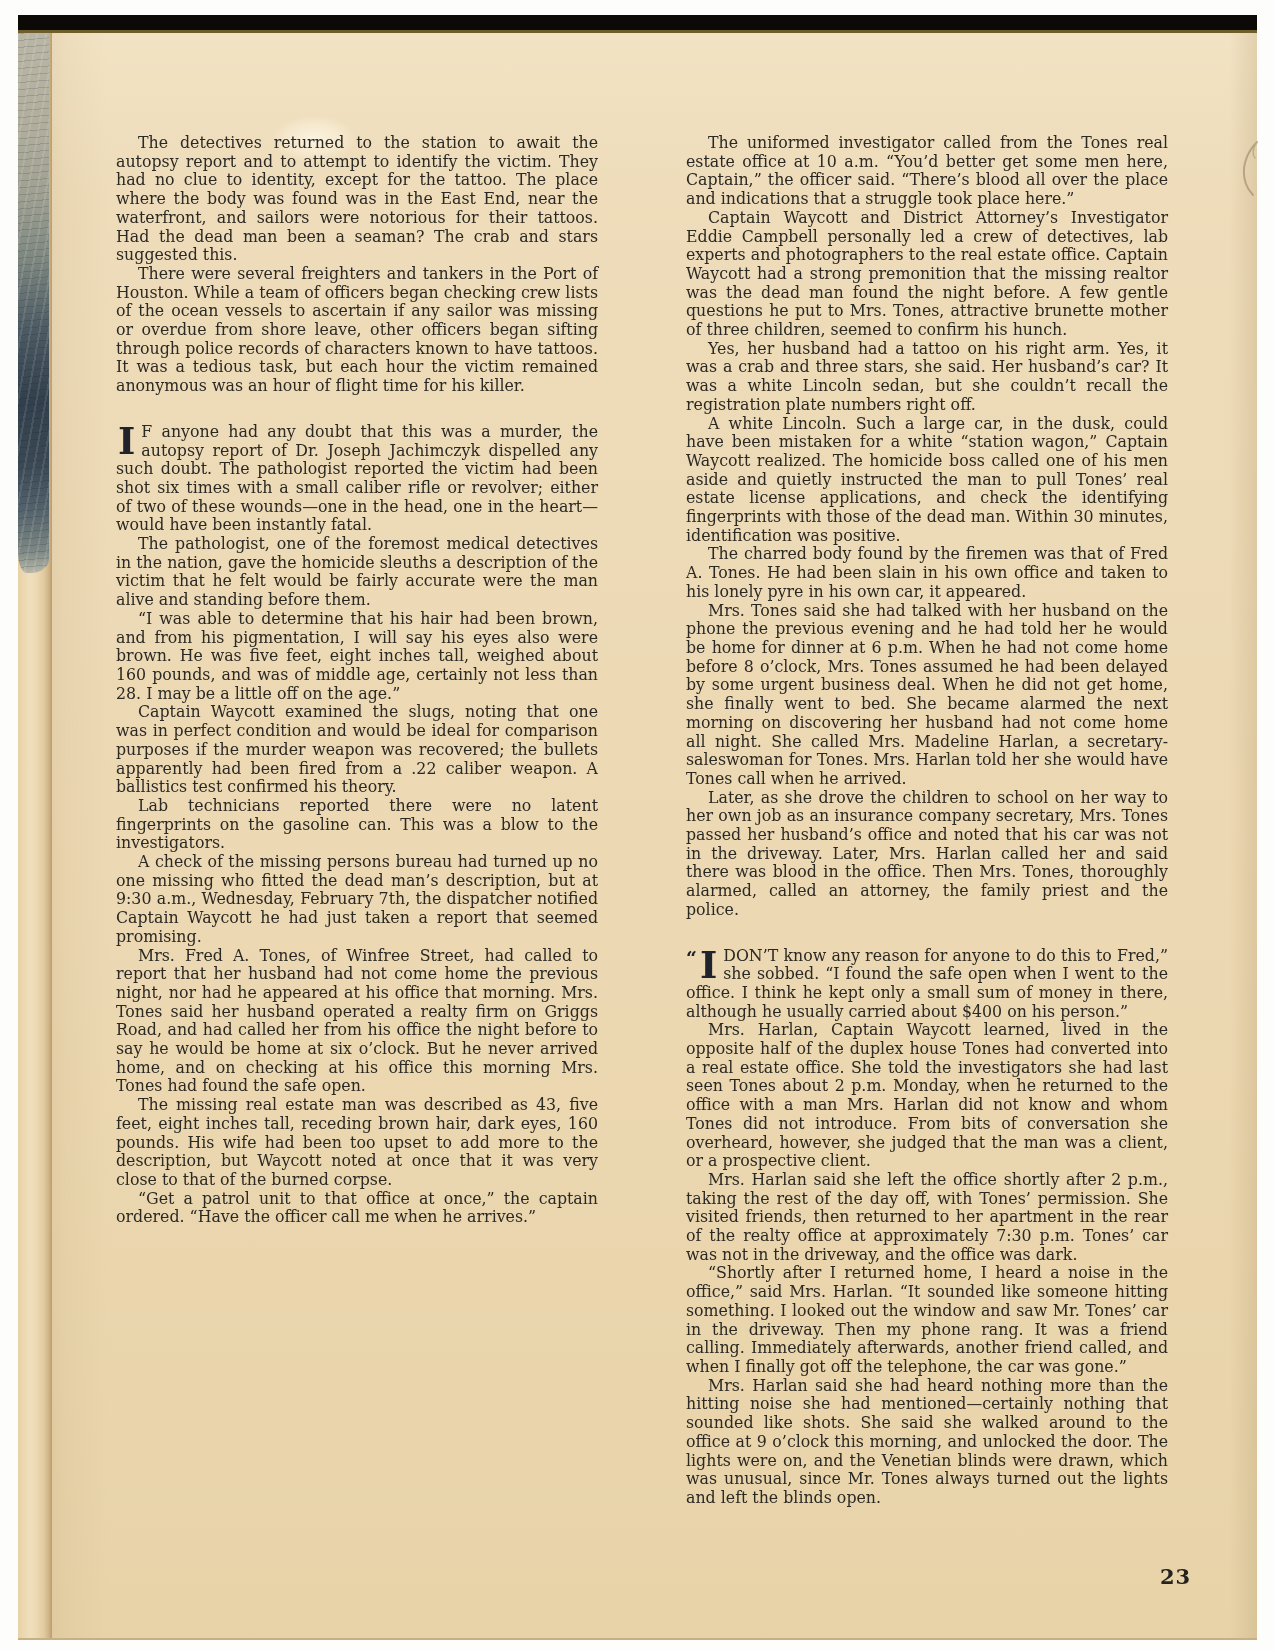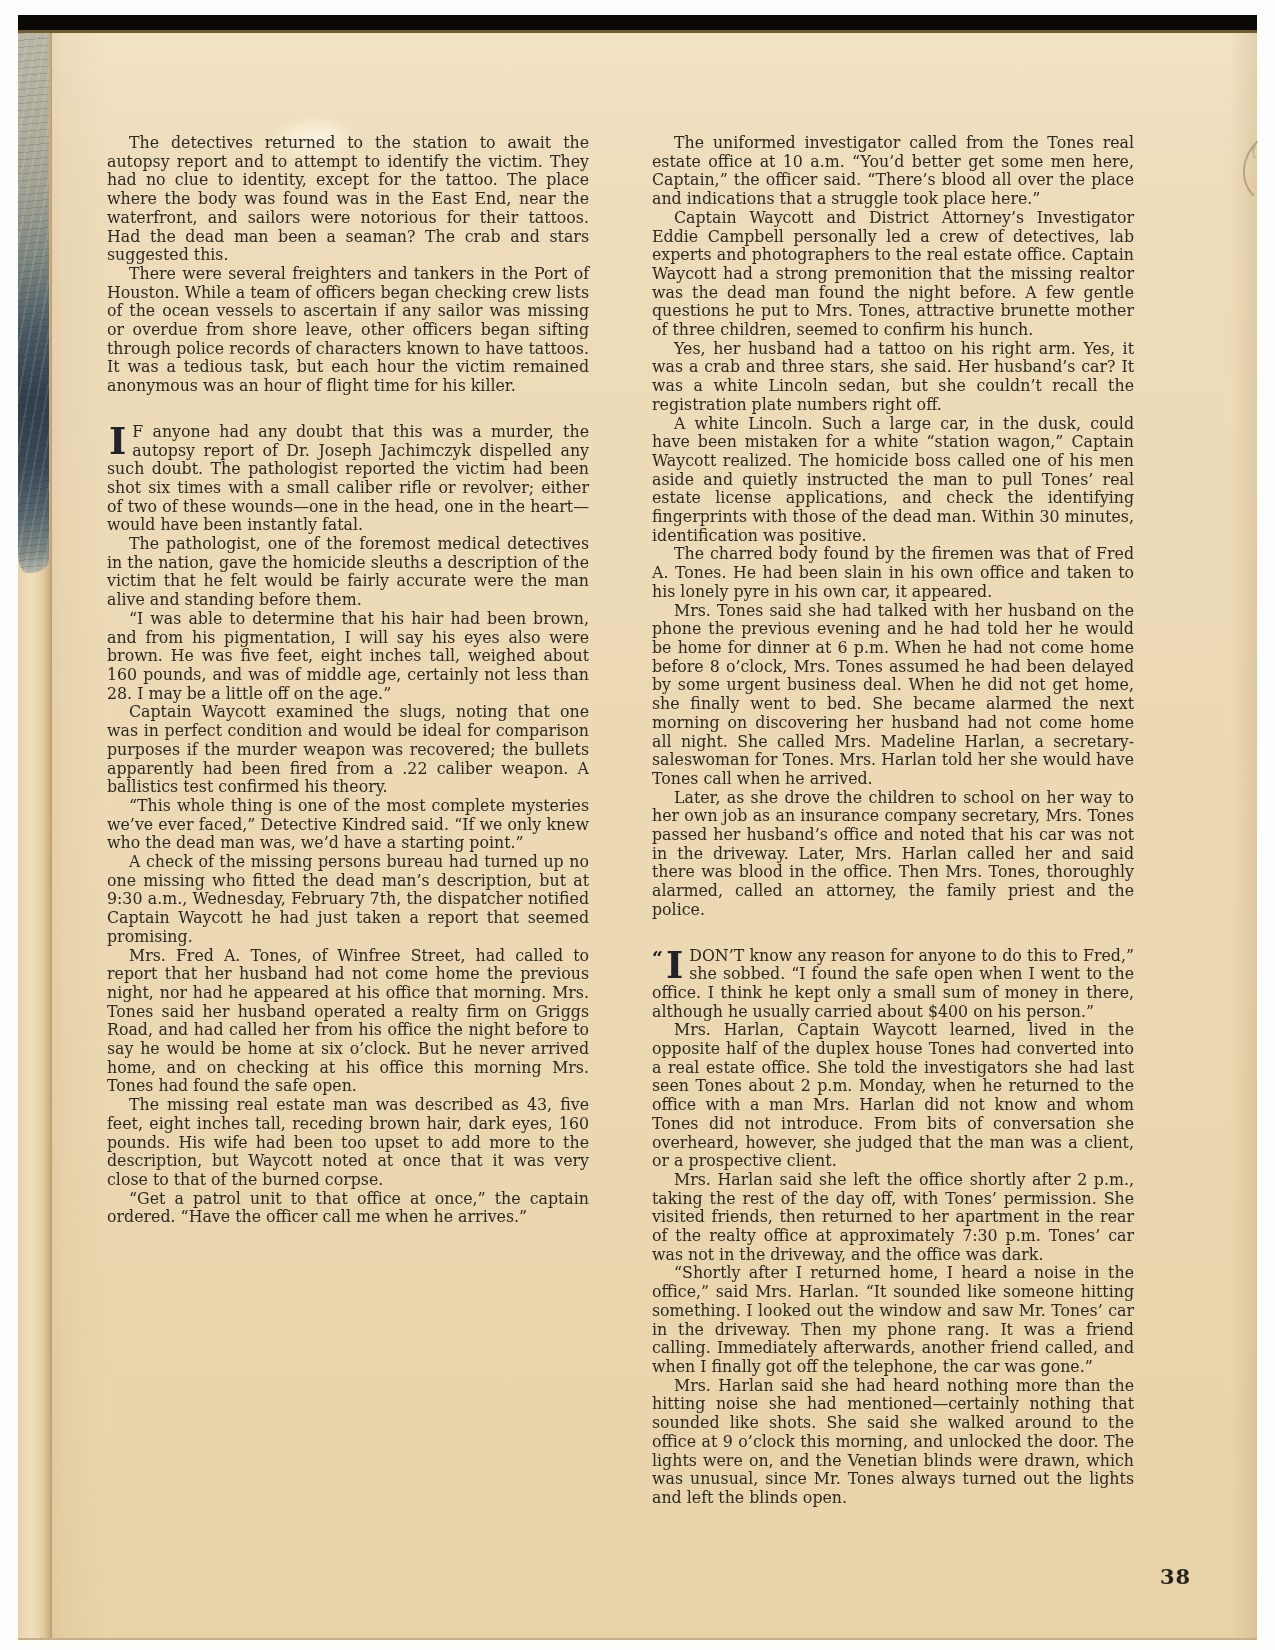--- a/index.html
+++ b/index.html
@@ -24,22 +24,22 @@
            repeating-linear-gradient(100deg, rgba(255,255,255,0.10) 0 2px, rgba(0,0,0,0) 2px 9px),
            repeating-linear-gradient(175deg, rgba(20,30,40,0.16) 0 1px, rgba(0,0,0,0) 1px 7px),
            linear-gradient(180deg,#b9b6a6 0%,#b0ad9c 18%,#9fa092 30%,#7d8780 42%,#4c5a63 55%,#31404c 68%,#3a4954 80%,#52616a 88%,#7d8884 96%,#b7b7a8 100%);
          border-bottom-right-radius:60% 14px;border-bottom-left-radius:30% 20px;}
   
   .stain{position:absolute;left:272px;top:116px;width:84px;height:46px;
          background:radial-gradient(ellipse at center, rgba(252,245,226,0.95) 0%, rgba(252,245,226,0.45) 45%, rgba(252,245,226,0) 72%);}
   
   .pencil-mark{position:absolute;left:1233px;top:138px;width:34px;height:62px;opacity:0.6;}
   
-  .article{position:absolute;left:107px;top:134px;width:1061px;display:flex;gap:63px;
-           color:#2b2924;font-size:15.8px;line-height:18.7px;}
+  .article{position:absolute;left:107px;top:134px;width:1061px;display:flex;gap:88px;
+           color:#2b2924;font-size:15.8px;line-height:18.7px;justify-content:flex-end;}
   .col{width:482px;}
   .col p{margin:0;text-indent:22px;text-align:justify;}
   .col p.section{text-indent:0;margin-top:27px;}
   .dropcap{float:left;font-weight:bold;font-size:37px;line-height:30px;padding:3px 6px 1px 2px;color:#20232b;}
   .dropquote{float:left;font-weight:bold;font-size:19px;line-height:18px;padding:2px 1px 0 0;color:#20232b;}
   .pagenum{position:absolute;left:1160px;top:1564px;font-weight:bold;font-size:21px;
            letter-spacing:1px;color:#26231e;}
 </style>
 </head>
 <body>
@@ -57,21 +57,21 @@
   </svg>
 
   <div class="article">
     <div class="col">
         <p>The detectives returned to the station to await the autopsy report and to attempt to identify the victim. They had no clue to identity, except for the tattoo. The place where the body was found was in the East End, near the waterfront, and sailors were notorious for their tattoos. Had the dead man been a seaman? The crab and stars suggested this.</p>
         <p>There were several freighters and tankers in the Port of Houston. While a team of officers began checking crew lists of the ocean vessels to ascertain if any sailor was missing or overdue from shore leave, other officers began sifting through police records of characters known to have tattoos. It was a tedious task, but each hour the victim remained anonymous was an hour of flight time for his killer.</p>
         <p class="section"><span class="dropcap">I</span>F anyone had any doubt that this was a murder, the autopsy report of Dr. Joseph Jachimczyk dispelled any such doubt. The pathologist reported the victim had been shot six times with a small caliber rifle or revolver; either of two of these wounds—one in the head, one in the heart—would have been instantly fatal.</p>
         <p>The pathologist, one of the foremost medical detectives in the nation, gave the homicide sleuths a description of the victim that he felt would be fairly accurate were the man alive and standing before them.</p>
         <p>“I was able to determine that his hair had been brown, and from his pigmentation, I will say his eyes also were brown. He was five feet, eight inches tall, weighed about 160 pounds, and was of middle age, certainly not less than 28. I may be a little off on the age.”</p>
         <p>Captain Waycott examined the slugs, noting that one was in perfect condition and would be ideal for comparison purposes if the murder weapon was recovered; the bullets apparently had been fired from a .22 caliber weapon. A ballistics test confirmed his theory.</p>
-        <p>“This whole thing is one of the most complete mysteries we’ve ever faced,” Detective Kindred said. “If we only knew who the dead man was, we’d have a starting point.”</p>
+        <p>Lab technicians reported there were no latent fingerprints on the gasoline can. This was a blow to the investigators.</p>
         <p>A check of the missing persons bureau had turned up no one missing who fitted the dead man’s description, but at 9:30 a.m., Wednesday, February 7th, the dispatcher notified Captain Waycott he had just taken a report that seemed promising.</p>
         <p>Mrs. Fred A. Tones, of Winfree Street, had called to report that her husband had not come home the previous night, nor had he appeared at his office that morning. Mrs. Tones said her husband operated a realty firm on Griggs Road, and had called her from his office the night before to say he would be home at six o’clock. But he never arrived home, and on checking at his office this morning Mrs. Tones had found the safe open.</p>
         <p>The missing real estate man was described as 43, five feet, eight inches tall, receding brown hair, dark eyes, 160 pounds. His wife had been too upset to add more to the description, but Waycott noted at once that it was very close to that of the burned corpse.</p>
         <p>“Get a patrol unit to that office at once,” the captain ordered. “Have the officer call me when he arrives.”</p>
       </div>
     <div class="col">
         <p>The uniformed investigator called from the Tones real estate office at 10 a.m. “You’d better get some men here, Captain,” the officer said. “There’s blood all over the place and indications that a struggle took place here.”</p>
         <p>Captain Waycott and District Attorney’s Investigator Eddie Campbell personally led a crew of detectives, lab experts and photographers to the real estate office. Captain Waycott had a strong premonition that the missing realtor was the dead man found the night before. A few gentle questions he put to Mrs. Tones, attractive brunette mother of three children, seemed to confirm his hunch.</p>
         <p>Yes, her husband had a tattoo on his right arm. Yes, it was a crab and three stars, she said. Her husband’s car? It was a white Lincoln sedan, but she couldn’t recall the registration plate numbers right off.</p>
         <p>A white Lincoln. Such a large car, in the dusk, could have been mistaken for a white “station wagon,” Captain Waycott realized. The homicide boss called one of his men aside and quietly instructed the man to pull Tones’ real estate license applications, and check the identifying fingerprints with those of the dead man. Within 30 minutes, identification was positive.</p>
@@ -79,14 +79,14 @@
         <p>Mrs. Tones said she had talked with her husband on the phone the previous evening and he had told her he would be home for dinner at 6 p.m. When he had not come home before 8 o’clock, Mrs. Tones assumed he had been delayed by some urgent business deal. When he did not get home, she finally went to bed. She became alarmed the next morning on discovering her husband had not come home all night. She called Mrs. Madeline Harlan, a secretary-saleswoman for Tones. Mrs. Harlan told her she would have Tones call when he arrived.</p>
         <p>Later, as she drove the children to school on her way to her own job as an insurance company secretary, Mrs. Tones passed her husband’s office and noted that his car was not in the driveway. Later, Mrs. Harlan called her and said there was blood in the office. Then Mrs. Tones, thoroughly alarmed, called an attorney, the family priest and the police.</p>
         <p class="section"><span class="dropquote">“</span><span class="dropcap">I</span>DON’T know any reason for anyone to do this to Fred,” she sobbed. “I found the safe open when I went to the office. I think he kept only a small sum of money in there, although he usually carried about $400 on his person.”</p>
         <p>Mrs. Harlan, Captain Waycott learned, lived in the opposite half of the duplex house Tones had converted into a real estate office. She told the investigators she had last seen Tones about 2 p.m. Monday, when he returned to the office with a man Mrs. Harlan did not know and whom Tones did not introduce. From bits of conversation she overheard, however, she judged that the man was a client, or a prospective client.</p>
         <p>Mrs. Harlan said she left the office shortly after 2 p.m., taking the rest of the day off, with Tones’ permission. She visited friends, then returned to her apartment in the rear of the realty office at approximately 7:30 p.m. Tones’ car was not in the driveway, and the office was dark.</p>
         <p>“Shortly after I returned home, I heard a noise in the office,” said Mrs. Harlan. “It sounded like someone hitting something. I looked out the window and saw Mr. Tones’ car in the driveway. Then my phone rang. It was a friend calling. Immediately afterwards, another friend called, and when I finally got off the telephone, the car was gone.”</p>
         <p>Mrs. Harlan said she had heard nothing more than the hitting noise she had mentioned—certainly nothing that sounded like shots. She said she walked around to the office at 9 o’clock this morning, and unlocked the door. The lights were on, and the Venetian blinds were drawn, which was unusual, since Mr. Tones always turned out the lights and left the blinds open.</p>
       </div>
   </div>
 
-  <div class="pagenum">38</div>
+  <div class="pagenum">23</div>
 </div>
 
 </body></html>

